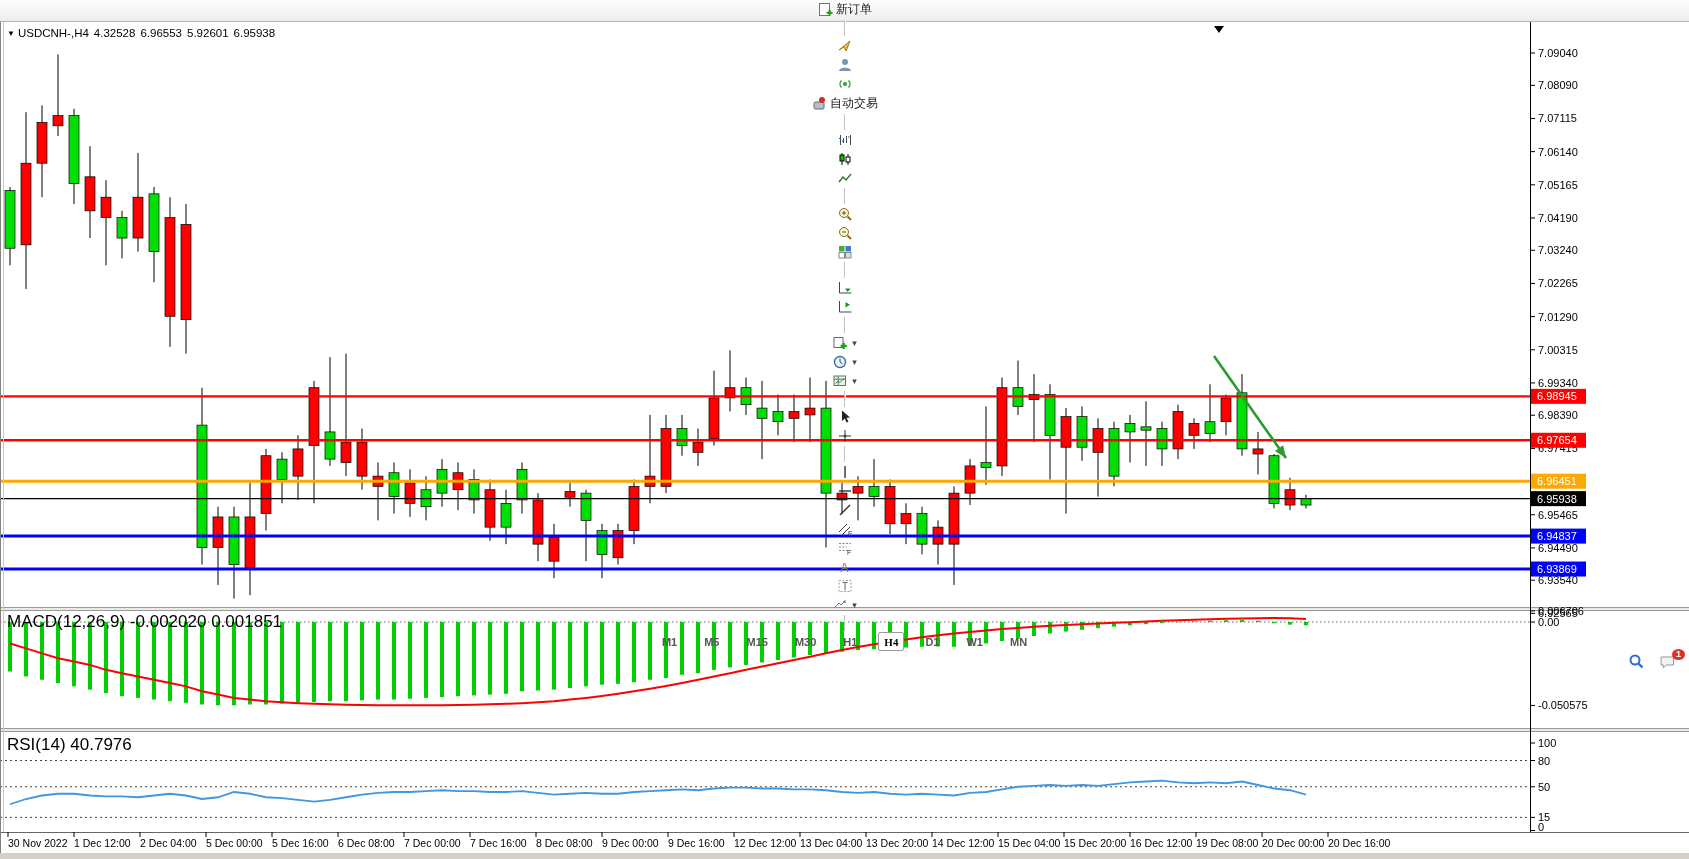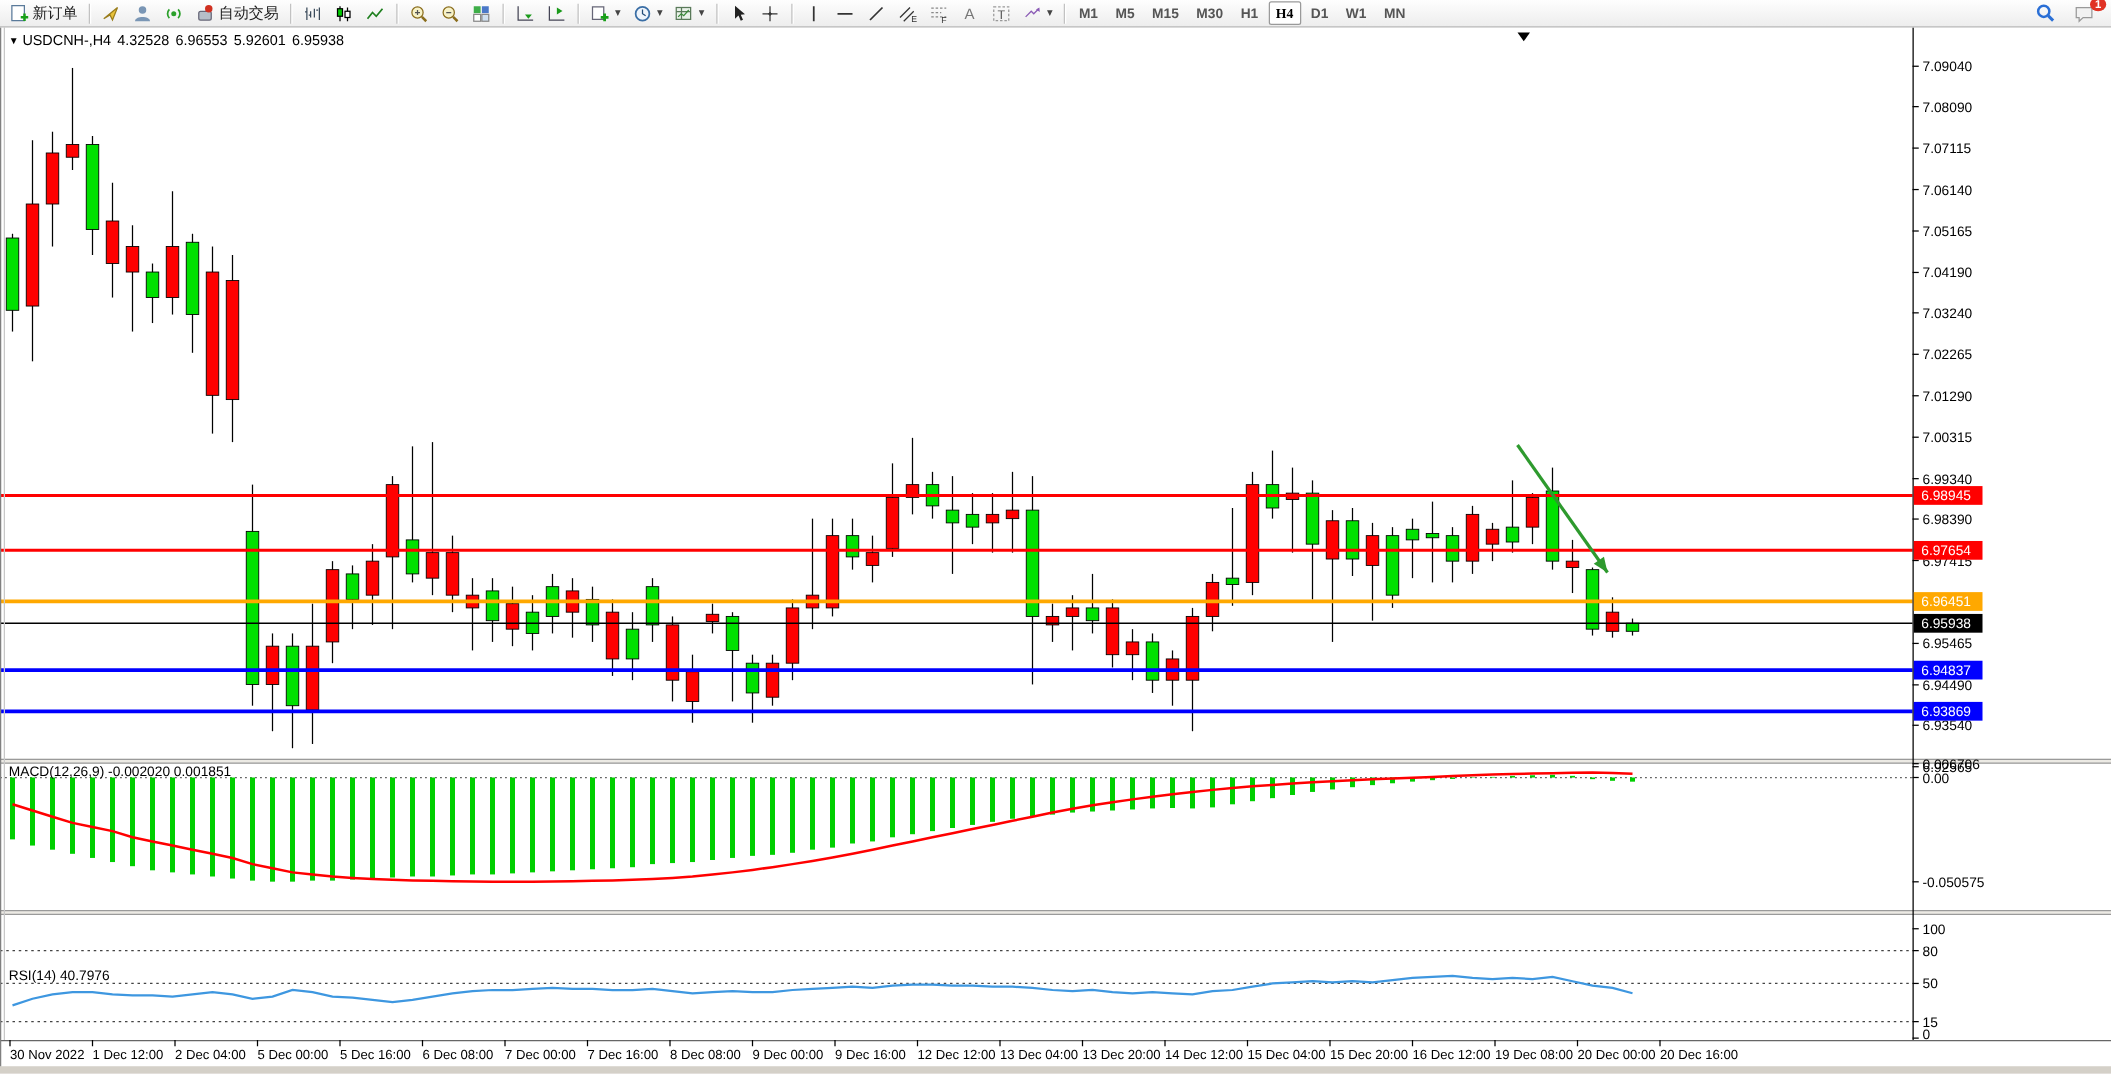--- a/index.html
+++ b/index.html
@@ -1,40 +1,40 @@
 <!DOCTYPE html>
 <html><head>
 <meta charset="utf-8">
 <style>
   html,body{margin:0;padding:0;background:#d4d0c8;}
   .app{position:relative;width:1689px;height:859px;overflow:hidden;background:#fff;
        font-family:"Liberation Sans","DejaVu Sans",sans-serif;}
   
   .toolbar{position:absolute;top:0;left:0;right:0;height:21px;z-index:5;
     background:linear-gradient(#fefefe,#ededed);border-bottom:1px solid #b5b5b5;
-    display:flex;align-items:center;padding:0 3px;gap:1px;}
+    display:flex;align-items:center;padding:0 3px;gap:1px;flex-direction:column;}
   .tbtn{height:19px;min-width:22px;display:inline-flex;align-items:center;justify-content:center;
     gap:3px;border:1px solid transparent;background:transparent;padding:0 3px;margin:0;
     font:12px "Liberation Sans","DejaVu Sans",sans-serif;color:#222;cursor:default;}
   .tbtn svg{display:block}
   .sep{width:1px;height:16px;background:#c2c2c2;box-shadow:1px 0 0 #fff;margin:0 4px;flex:none;}
   .caret{font-size:9px;color:#444;margin-left:1px;}
   .tf{font-weight:bold;font-size:11px;color:#555;padding:0 5px;}
   .tf.active{background:#fff;border:1px solid #9a9a9a;border-radius:2px;color:#000;font-family:Liberation Serif, serif;}
   .right-tools{margin-left:auto;display:flex;align-items:center;gap:6px;padding-right:6px;}
   .chatwrap{position:relative;}
   .badge{position:absolute;top:-4px;right:-6px;background:#e03224;color:#fff;border-radius:50%;
     font:bold 9px "Liberation Sans",sans-serif;min-width:11px;height:11px;line-height:11px;
     text-align:center;padding:0 1px;}
   
   .overlay{position:absolute;z-index:4;color:#000;white-space:nowrap;}
   .chart-title{top:27px;left:7px;font-size:11.5px;}
   .chart-title span{margin-right:5px;}
   .chart-title .mk{font-size:8px;vertical-align:1px;margin-right:3px;}
-  .pane-label{font-size:11px;text-align:right;}
+  .pane-label{font-size:17px;text-align:right;}
   #csvg{position:absolute;top:0;left:0;z-index:1;}
 </style>
 </head>
 <body>
 
 <div class="app">
 
   <div class="toolbar">
     <button class="tbtn">
       <svg width="16" height="16">
@@ -201,21 +201,21 @@
         </svg>
     </button>
     <button class="tbtn">
       <svg width="16" height="16">
           <path d="M2.5 10.5 L7 6 L9 8 L13 4" stroke="#8a5ab5" fill="none"></path>
           <polygon points="13.5,3 13.8,6.5 10.8,4.5" fill="#8a5ab5"></polygon>
         </svg>
       <span class="caret">▾</span>
     </button>
     <div class="sep"></div>
-    <div id="tf-group" style="display:flex;align-items:center;gap:2px;">
+    <div id="tf-group" style="display:flex;align-items:center;gap:15px;">
         <button class="tbtn tf">M1</button>
         <button class="tbtn tf">M5</button>
         <button class="tbtn tf">M15</button>
         <button class="tbtn tf">M30</button>
         <button class="tbtn tf">H1</button>
         <button class="tbtn tf active">H4</button>
         <button class="tbtn tf">D1</button>
         <button class="tbtn tf">W1</button>
         <button class="tbtn tf">MN</button>
       </div>
@@ -616,17 +616,17 @@
     </svg>
 
   <div class="overlay chart-title">
     <span class="mk">▼</span><span>USDCNH-,H4</span><span>4.32528</span><span>6.96553</span><span>5.92601</span><span>6.95938</span>
   </div>
   <div class="overlay pane-label" style="top:612px;left:7px;">
     <span>MACD(12,26,9)</span>
     <span>-0.002020</span>
     <span>0.001851</span>
   </div>
-  <div class="overlay pane-label" style="top:735px;left:7px;margin-top:40px;">
+  <div class="overlay pane-label" style="top:735px;left:7px;">
     <span>RSI(14)</span>
     <span>40.7976</span>
   </div>
 </div>
 
 </body></html>

